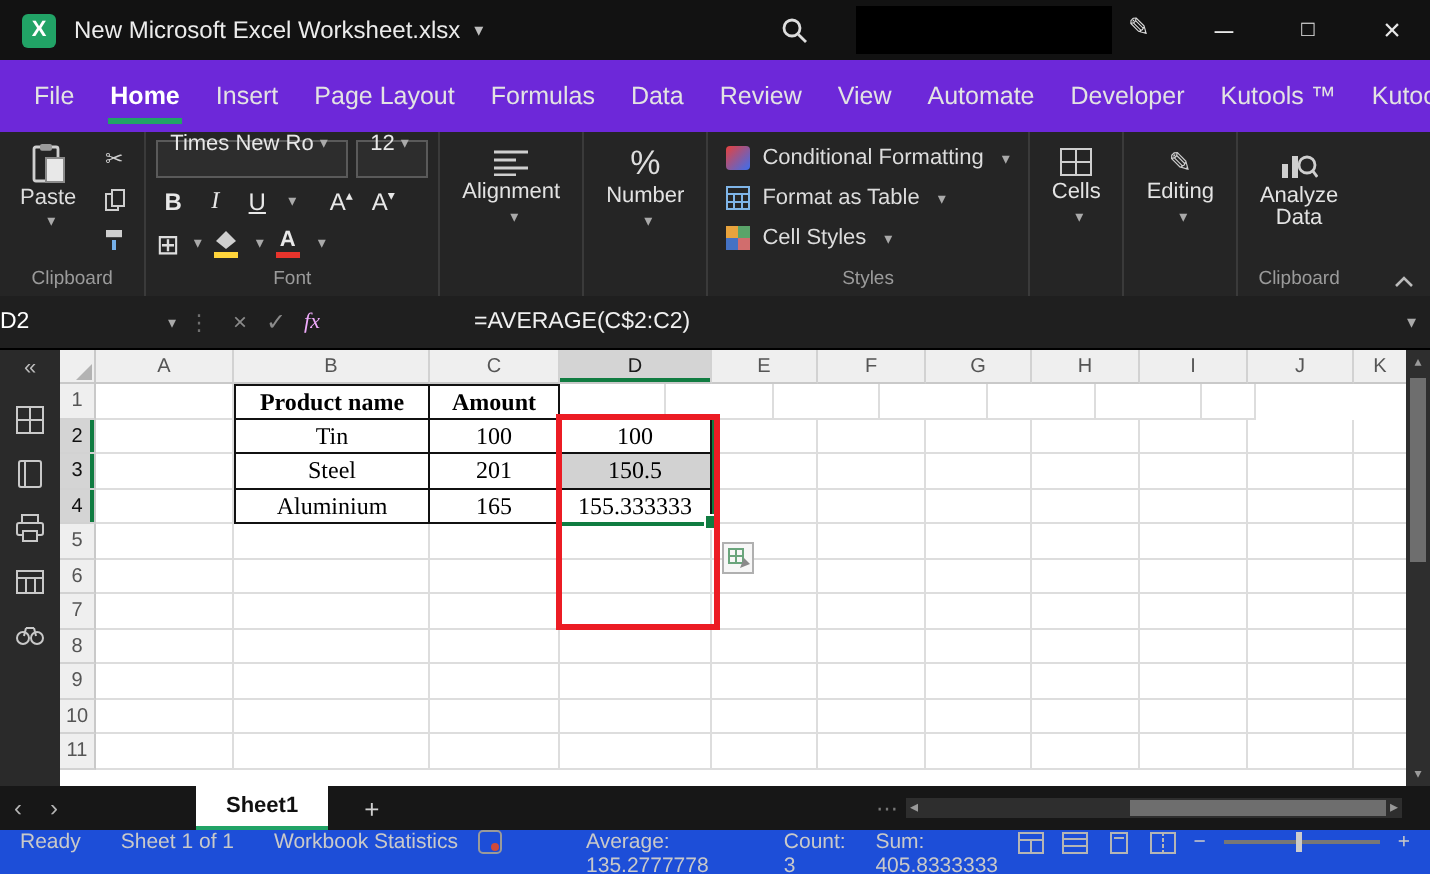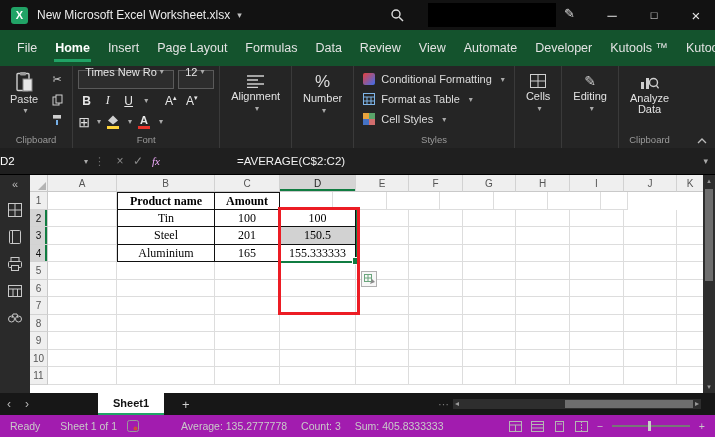--- a/index.html
+++ b/index.html
@@ -15,21 +15,21 @@
   .xl-logo{width:17px;height:17px;margin:0 9px 0 11px;background:#21a366;border-radius:3px;color:#fff;font-size:11px;font-weight:bold;display:flex;align-items:center;justify-content:center}
   .tb-title{font-size:12px;white-space:nowrap}
   .tb-chev{font-size:9px;color:#bdbdbd;margin-left:7px}
   .tb-search{position:absolute;left:390px;top:8px}
   .redacted{position:absolute;left:428px;top:3px;width:128px;height:24px;background:#000}
   .tb-pen{position:absolute;left:564px;top:6px;font-size:13px;color:#ddd}
   .winbtn{position:absolute;top:0;width:40px;height:30px;display:flex;align-items:center;justify-content:center;font-size:13px;color:#e8e8e8}
   .w-min{left:592px}.w-max{left:634px;font-size:11px}.w-close{left:676px;font-size:15px}
 
   
-  .menubar{position:absolute;top:30px;left:0;right:0;height:36px;background:#14532d;display:flex;align-items:center;padding-left:8px}
+  .menubar{position:absolute;top:30px;left:0;right:0;height:36px;background:#6d28d9;display:flex;align-items:center;padding-left:8px}
   .mtab{height:100%;display:flex;align-items:center;padding:0 9px;font-size:12.5px;color:#e3e3e3;position:relative;white-space:nowrap}
   .mtab.active{color:#fff;font-weight:bold}
   .mtab.active::after{content:"";position:absolute;left:8px;right:8px;bottom:4px;height:3px;background:var(--green)}
 
   
   .ribbon{position:absolute;top:66px;left:0;right:0;height:82px;background:#252525;display:flex;color:#ddd;overflow:hidden}
   .rgroup{border-right:1px solid #3a3a3a;display:flex;flex-direction:column;padding:3px 5px 0 5px;position:relative}
   .glabel{margin-top:auto;font-size:9.5px;color:#9b9b9b;text-align:center;padding-bottom:3px}
   .paste-wrap{display:flex;gap:4px}
   .bigbtn{display:flex;flex-direction:column;align-items:center;gap:1px;padding:2px 5px;font-size:11px}
@@ -91,21 +91,21 @@
   .tabbar{position:absolute;top:393px;left:0;right:0;height:22px;background:#171717;display:flex;align-items:center;color:#b5b5b5}
   .tb-arr{width:18px;text-align:center;font-size:12px}
   .sheettab{height:22px;margin-left:62px;background:#fff;color:#111;font-size:11px;font-weight:bold;display:flex;align-items:center;padding:0 15px;border-bottom:2px solid var(--green)}
   .addsheet{margin-left:18px;font-size:13px;color:#cfcfcf}
   .hgrip{margin-left:auto;color:#777;font-size:11px}
   .hscroll{width:248px;height:10px;background:#2e2e2e;margin:0 14px 0 4px;position:relative}
   .hthumb{position:absolute;left:112px;top:1px;width:128px;height:8px;background:#6e6e6e}
   .harr{position:absolute;top:0;font-size:8px;color:#9a9a9a;line-height:10px}
 
   
-  .statusbar{position:absolute;top:415px;left:0;right:0;height:22px;background:#a21caf;color:#c9c9c9;font-size:10.5px;display:flex;align-items:center}
+  .statusbar{position:absolute;top:415px;left:0;right:0;height:22px;background:#1d4ed8;color:#c9c9c9;font-size:10.5px;display:flex;align-items:flex-start}
   .st{padding:0 10px;white-space:nowrap}
   .st-stats{display:flex;gap:14px;margin-left:42px}
   .st-right{margin-left:auto;display:flex;align-items:center;gap:9px;padding-right:10px}
   .zoomtrack{width:78px;height:2px;background:#777;position:relative}
   .zoomthumb{position:absolute;left:36px;top:-4px;width:3px;height:10px;background:#ccc}
   svg{display:block}
 </style>
 </head>
 <body>
 
@@ -588,20 +588,21 @@
   <div class="hscroll" data-name="horizontal-scrollbar">
     <span class="harr" style="left:2px" data-name="scroll-left-icon">◂</span>
     <span class="hthumb" data-name="horizontal-scroll-thumb"></span>
     <span class="harr" style="right:2px" data-name="scroll-right-icon">▸</span>
   </div>
 </div>
 
 <div class="statusbar" data-name="status-bar">
   <span class="st" data-name="ready-status">Ready</span>
   <span class="st" data-name="sheet-count-label">Sheet 1 of 1</span>
+  <span class="st" data-name="workbook-statistics-button">Workbook Statistics</span>
   <span data-name="status-tool-icon">
     <svg width="12" height="12" viewBox="0 0 12 12">
         <rect x="0.5" y="0.5" width="11" height="11" rx="2" fill="none" stroke="#9a9a9a"></rect>
         <circle cx="8.5" cy="8.5" r="2" fill="#d04a3a"></circle>
       </svg>
   </span>
   <div class="st-stats">
     <span data-name="status-average">Average: 135.2777778</span>
     <span data-name="status-count">Count: 3</span>
     <span data-name="status-sum">Sum: 405.8333333</span>

